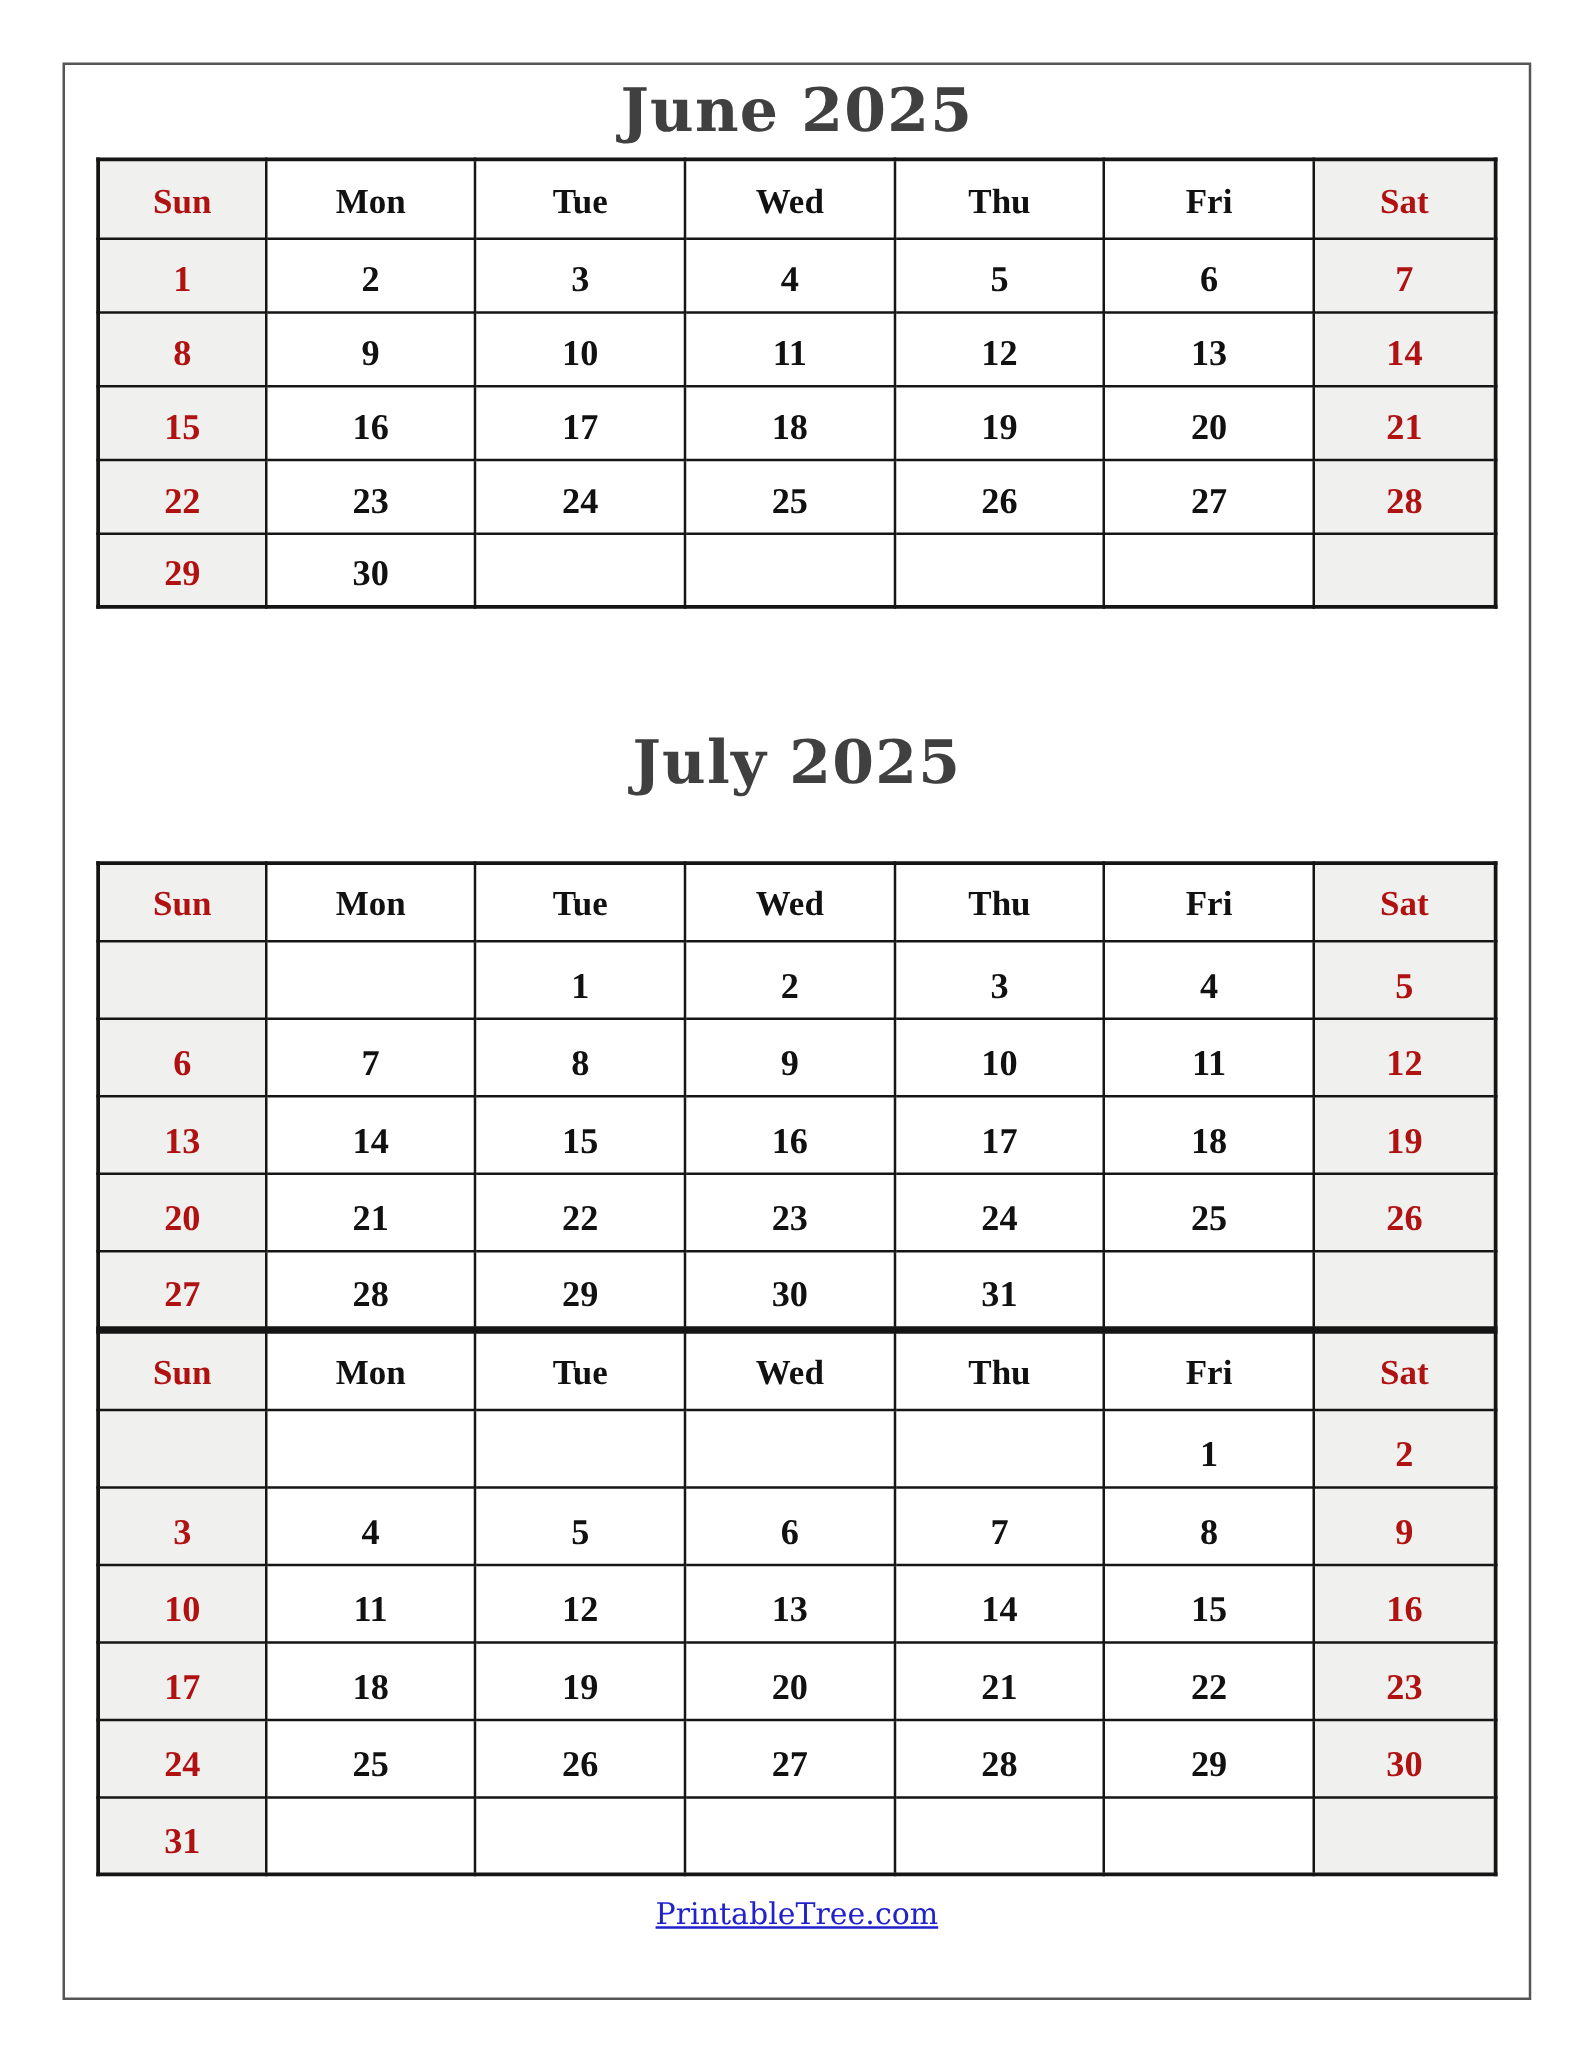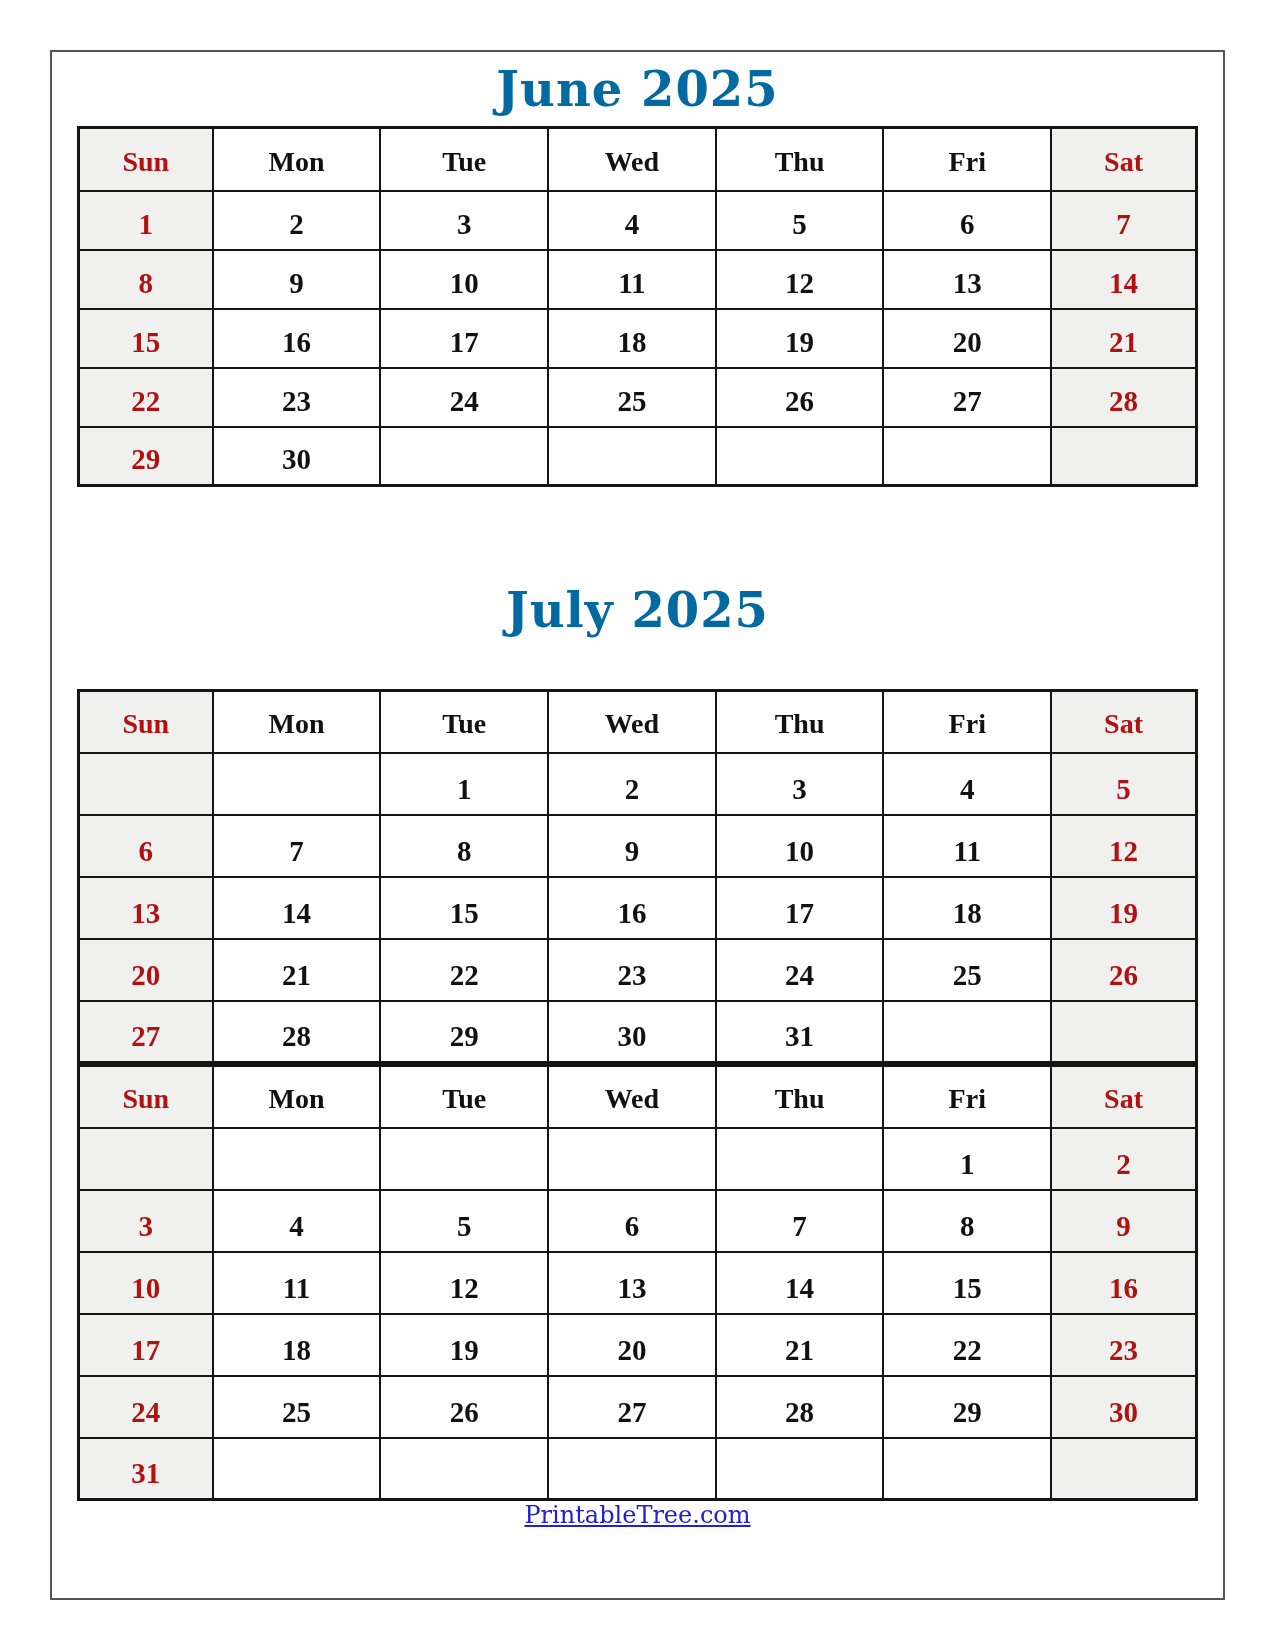--- a/index.html
+++ b/index.html
@@ -8,21 +8,21 @@
     font-family:"Liberation Serif", serif; overflow:hidden;
   }
   .frame {
     position:absolute; left:50px; top:50px; width:1175px; height:1550px;
     border:2px solid var(--frame-border, #555); box-sizing:border-box;
   }
   #months { width:1121px; margin:0 auto; }
   .month-title {
     margin:0; display:flex; align-items:center; justify-content:center;
     font-family:"DejaVu Serif", serif; font-weight:bold; font-size:48px;
-    color:#0369a1; letter-spacing:1px;
+    color:#404040; letter-spacing:1px;
   }
   .m1 .month-title { height:74px; }
   .m2 .month-title { height:158px;margin-top:44px; }
   .m3 .month-title { height:113px; }
   table.cal {
     width:100%; border-collapse:collapse; table-layout:fixed;
     border:3px solid var(--table-border, #151515);
     padding-left:36px;
   }
   table.cal th, table.cal td {
@@ -34,21 +34,21 @@
   table.cal th { font-size:28px; padding-bottom:12px; }
   table.cal td { font-size:29px; padding-bottom:8px; }
   .m1 thead tr { height:63px; } .m1 tbody tr { height:59px; }
   .m2 thead tr { height:62px; } .m2 tbody tr { height:62px; }
   .m3 thead tr { height:62px; } .m3 tbody tr { height:62px; }
   table.cal .weekend {
     background:var(--weekend-bg, #F0F0EF);
     color:var(--weekend-text, #B01212);
   }
   .footer {
-    height:60px; display:flex; justify-content:center;
+    height:60px; display:flex; align-items:center; justify-content:center;
   }
   .footer a {
     font-family:"DejaVu Serif", serif; font-size:24px;
     color:var(--link-blue, #2222CC); text-decoration:underline;
   }
 </style>
 </head>
 <body>
 
 <div class="page">

